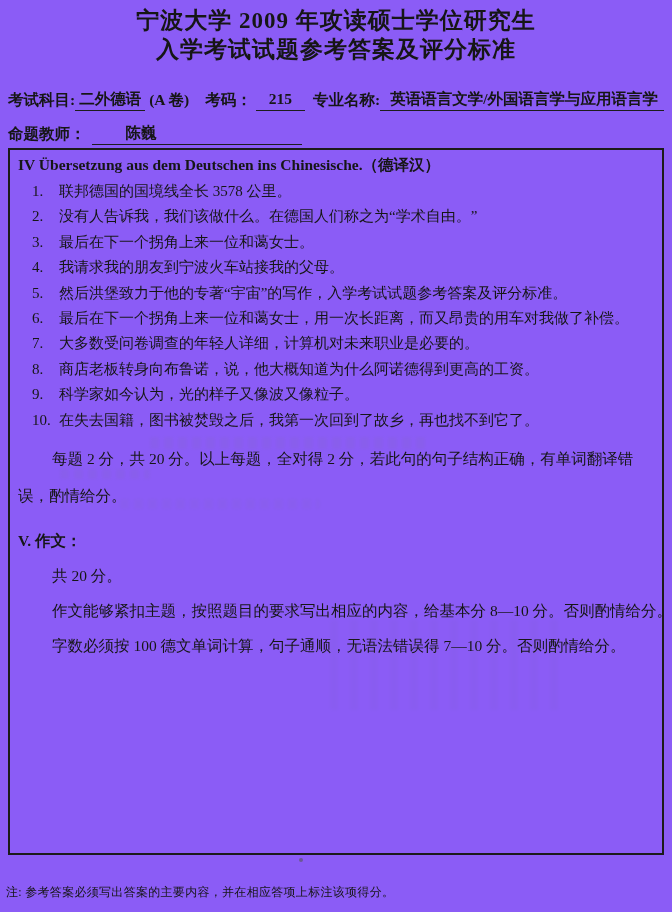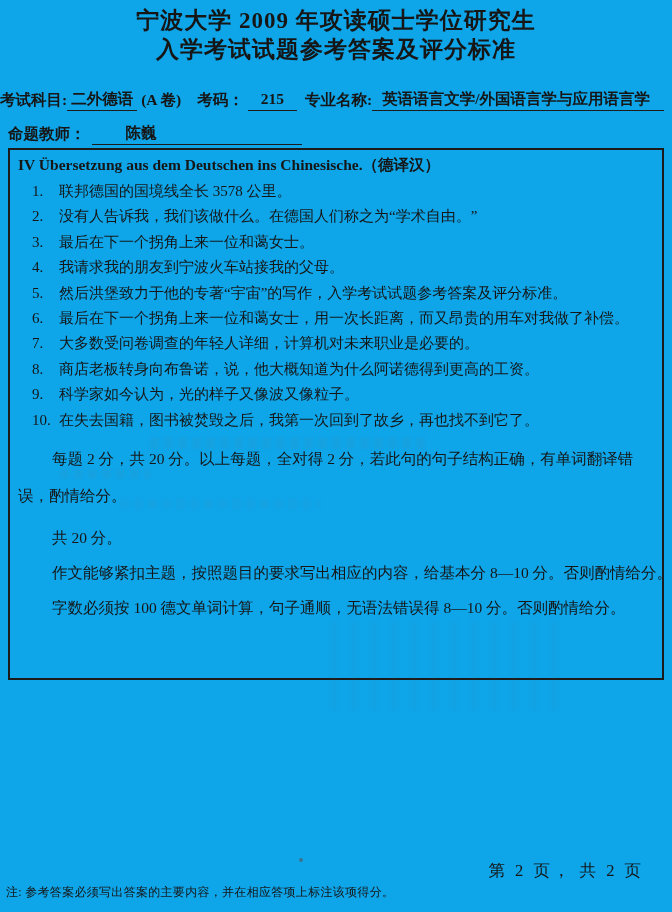--- a/index.html
+++ b/index.html
@@ -1,39 +1,39 @@
 <!DOCTYPE html>
 <html><head>
 <meta charset="utf-8">
 <style>
   * { margin:0; padding:0; box-sizing:border-box; }
   html,body { background:#e8e8e6; }
   .page {
     position:relative;
     width:672px; height:912px;
     margin:0 auto;
-    background:#0ea5e9;
+    background:#8b5cf6;
     color:#161616;
     font-family:"Liberation Serif","DejaVu Serif",serif;
     overflow:hidden;
   }
   
   .title1 {
     position:absolute; top:5px; left:0; right:0;
     text-align:center; font-size:23px; font-weight:bold;
     letter-spacing:1px;
   }
   .title2 {
     position:absolute; top:34px; left:0; right:0;
     text-align:center; font-size:23px; font-weight:bold;
     letter-spacing:1px;
   }
   
   .meta-row1 {
-    position:absolute; top:88px; left:0; right:8px;
+    position:absolute; top:88px; left:8px; right:8px;
     display:flex; align-items:flex-end;
     font-size:15.5px; font-weight:bold; line-height:22px;
     white-space:nowrap;
   }
   .meta-row2 {
     position:absolute; top:122px; left:8px;
     display:flex; align-items:flex-end;
     font-size:15.5px; font-weight:bold; line-height:22px;
     white-space:nowrap;
   }
@@ -41,21 +41,21 @@
   .u-subject { padding:0 4px; }
   .u-code { padding:0 13px; margin-left:4px; }
   .u-major { flex:1; padding-left:10px; overflow:hidden; }
   .u-teacher { width:210px; padding-left:34px; margin-left:6px; }
   .gap-a { margin-left:4px;text-align:right; }
   .gap-b { margin-left:16px; }
   .gap-c { margin-left:8px; }
   
   .main-box {
     position:absolute; left:8px; top:148px;
-    width:656px; height:532px;
+    width:656px; height:707px;
     border:2px solid #1b1b1b;
     padding:3px 8px 0 8px;
     font-size:15.5px;
   }
   .sec4-heading {
     font-weight:bold; font-size:15.5px; line-height:23px;
     white-space:nowrap;
   }
   .item-list { margin-top:3px; }
   .item {
@@ -166,27 +166,27 @@
         <span class="item-text">科学家如今认为，光的样子又像波又像粒子。</span>
       </div>
       <div class="item">
         <span class="item-num">10.</span>
         <span class="item-text">在失去国籍，图书被焚毁之后，我第一次回到了故乡，再也找不到它了。</span>
       </div>
     </div>
 
     <div class="scoring-note">每题 2 分，共 20 分。以上每题，全对得 2 分，若此句的句子结构正确，有单词翻译错误，酌情给分。</div>
 
+    <div class="sec5-heading">V. 作文：</div>
     <div class="sec5-line">共 20 分。</div>
     <div class="sec5-line">作文能够紧扣主题，按照题目的要求写出相应的内容，给基本分 8—10 分。否则酌情给分。</div>
-    <div class="sec5-line">字数必须按 100 德文单词计算，句子通顺，无语法错误得 8—10 分。否则酌情给分。</div>
+    <div class="sec5-line">字数必须按 100 德文单词计算，句子通顺，无语法错误得 7—10 分。否则酌情给分。</div>
 
   </div>
 
-  <div class="page-info">第 2 页， 共 2 页</div>
   <div class="foot-note">注: 参考答案必须写出答案的主要内容，并在相应答项上标注该项得分。</div>
 
   <div class="artifact art1"></div>
   <div class="artifact art2"></div>
   <div class="artifact art3"></div>
   <div class="artifact art4"></div>
   <div class="speck"></div>
 
 </div>
 

